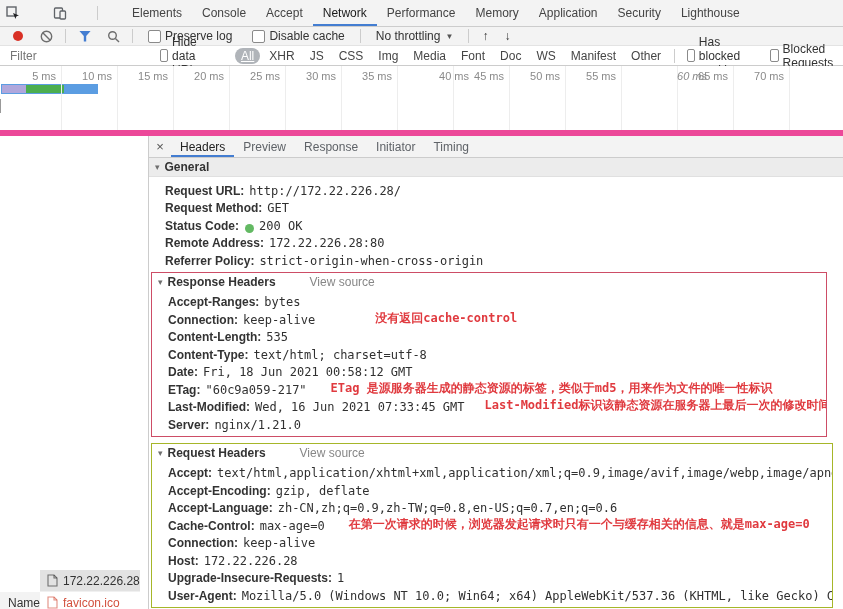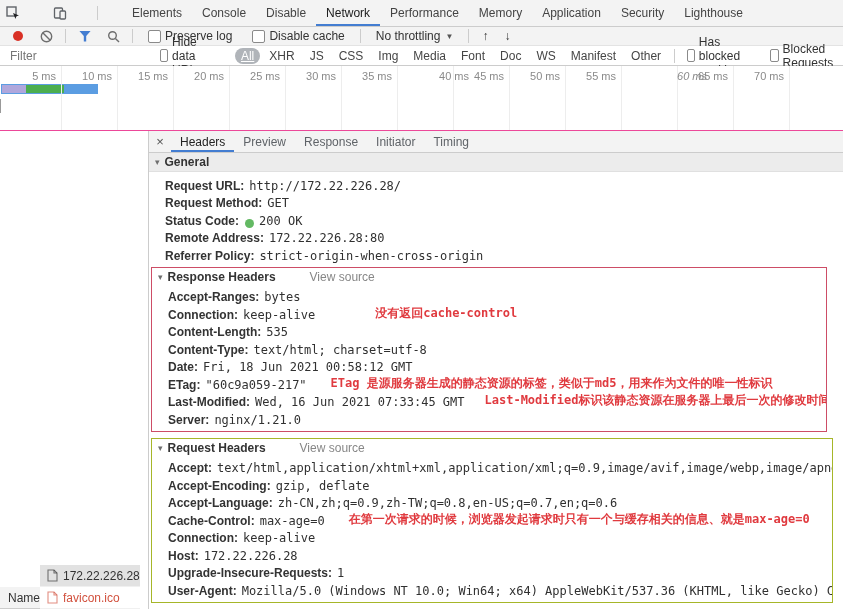--- a/index.html
+++ b/index.html
@@ -25,21 +25,21 @@
   .arrow-glyph{font-size:12px;color:#333;font-weight:bold;margin:0 6px;}
 
   
   .filter-bar{display:flex;align-items:center;height:19px;background:#fff;border-bottom:1px solid #ccc;padding-left:8px;}
   .filter-input{border:none;outline:none;width:140px;font-size:12px;font-family:"Liberation Sans",sans-serif;color:#333;background:transparent;}
   .pills{display:flex;align-items:center;gap:3px;margin-left:8px;}
   .pill{padding:1px 6px;border-radius:8px;color:#454545;cursor:default;}
   .pill.active{background:var(--pill-bg);color:var(--pill-text);text-decoration:underline;}
 
   
-  .overview{position:relative;height:64px;background:#fff;border-bottom:1px solid #ec4899;overflow:hidden;}
+  .overview{position:relative;height:64px;background:#fff;border-bottom:6px solid #ec4899;overflow:hidden;}
   .gridline{position:absolute;top:0;bottom:0;width:1px;background:#ededed;}
   .tick-label{position:absolute;top:4px;width:55px;text-align:right;color:#8a8a8a;font-size:11px;}
   .wf-bar{position:absolute;left:2px;top:19px;width:95px;height:8px;display:flex;outline:1px solid var(--wf-blue);}
   .wf-bar div{height:100%;}
   .edge-tick{position:absolute;left:0;top:33px;width:1px;height:14px;background:#999;}
 
   
   .main{display:flex;height:478px;}
   .name-panel{width:148px;border-right:1px solid #ccc;display:flex;flex-direction:row;background:#fff;flex:none;align-items:flex-end;}
   .name-head{height:21px;background:#f3f3f3;border-bottom:1px solid #ccc;display:flex;align-items:center;padding-left:8px;color:#333;}
@@ -84,21 +84,21 @@
     <div class="icon-btn">
       <svg width="14" height="14" viewBox="0 0 14 14">
           <rect x="1.5" y="2" width="8" height="10" rx="1" fill="none" stroke="#5f6368" stroke-width="1.3"></rect>
           <rect x="7" y="5" width="5.5" height="8" rx="1" fill="#f3f3f3" stroke="#5f6368" stroke-width="1.3"></rect>
         </svg>
     </div>
     <div class="vsep"></div>
     <div id="panel-tabs" style="display:flex;align-items:stretch;">
         <span class="panel-tab">Elements</span>
         <span class="panel-tab">Console</span>
-        <span class="panel-tab">Disable</span>
+        <span class="panel-tab">Accept</span>
         <span class="panel-tab active">Network</span>
         <span class="panel-tab">Performance</span>
         <span class="panel-tab">Memory</span>
         <span class="panel-tab">Application</span>
         <span class="panel-tab">Security</span>
         <span class="panel-tab">Lighthouse</span>
       </div>
   </div>
 
   <div class="net-toolbar">

